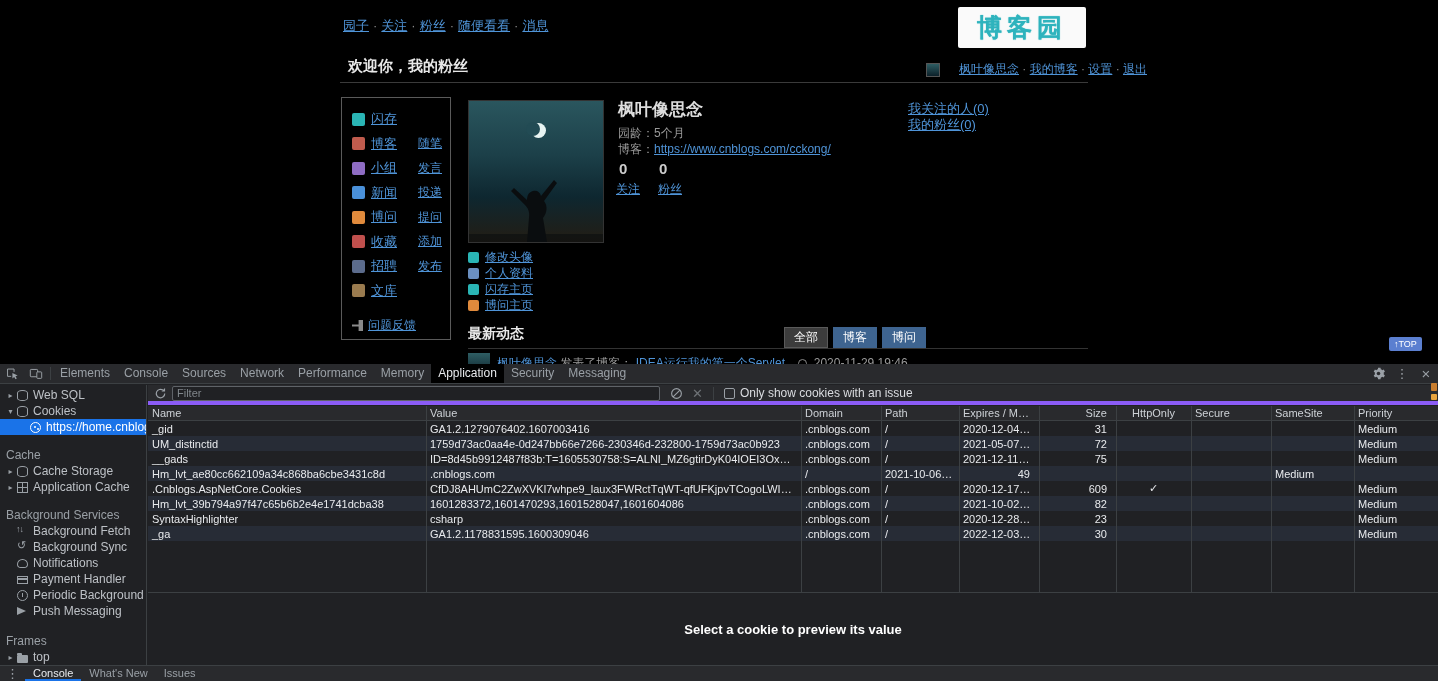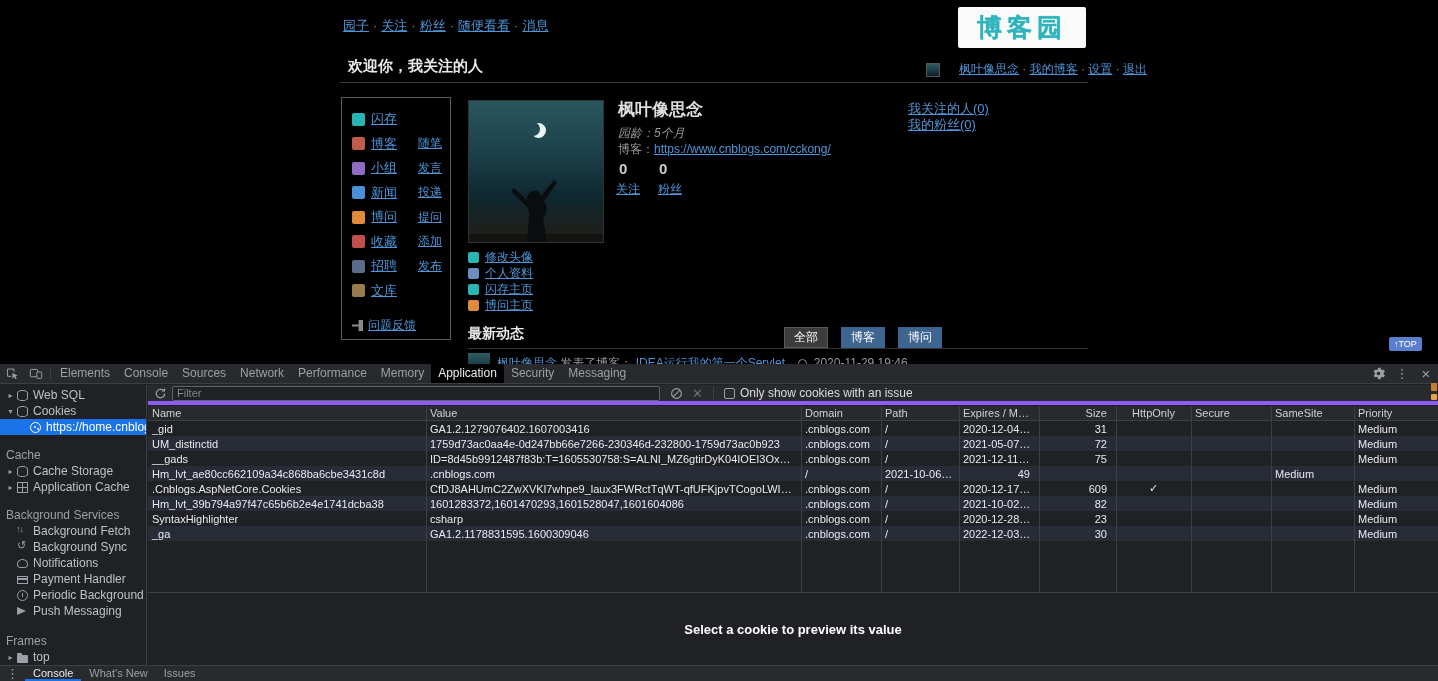--- a/index.html
+++ b/index.html
@@ -31,33 +31,33 @@
   .feedback-row { display:flex; align-items:center; margin-top:14px; font-size:12px; }
   .wrench-icon { width:11px; height:11px; margin-right:5px; flex:none; background:#8a8a8a; clip-path:polygon(0 40%,60% 40%,60% 0,100% 0,100% 100%,60% 100%,60% 60%,0 60%); }
 
   .avatar-box { position:absolute; left:468px; top:100px; width:136px; height:143px; border:1px solid #333; overflow:hidden;
                 background:linear-gradient(180deg,#2a565e 0%,#1c4049 38%,#0e2730 68%,#231d14 100%); }
   .moon { position:absolute; left:62px; top:22px; width:15px; height:15px; background:#e8f4f2; border-radius:50%; }
   .moon::after { content:""; position:absolute; left:-5px; top:-1px; width:14px; height:14px; border-radius:50%; background:#224b54; }
   .silhouette { position:absolute; left:0; bottom:0; }
 
   .profile-name { position:absolute; left:618px; top:98px; font-size:17px; font-weight:bold; color:#ddd; }
-  .profile-age  { position:absolute; left:618px; top:125px; font-size:12px; color:#9a9a9a;font-style:italic; }
+  .profile-age  { position:absolute; left:618px; top:125px; font-size:12px; color:#9a9a9a; }
   .profile-blog { position:absolute; left:618px; top:141px; font-size:12px; color:#9a9a9a; }
   .cnt { position:absolute; top:160px; font-size:15px; font-weight:bold; color:#ccc; }
   .cnt-following { left:619px; } .cnt-followers { left:659px; }
   .cnt-label { position:absolute; top:181px; font-size:12px; }
   .lbl-following { left:616px; } .lbl-followers { left:658px; }
 
   .action-links { position:absolute; left:468px; top:249px; font-size:12px; }
   .action-row { display:flex; align-items:center; height:16px; }
   .action-ic { width:11px; height:11px; border-radius:2px; margin-right:6px; flex:none; }
 
   .feed-title { position:absolute; left:468px; top:325px; font-size:14px; font-weight:bold; color:#e8e8e8; }
-  .feed-tabs { position:absolute; left:784px; top:327px; display:flex; gap:13px; }
+  .feed-tabs { position:absolute; left:784px; top:327px; display:flex; gap:5px; }
   .feed-tab { font-size:12px; padding:1px 9px; color:#fff; }
   .feed-tab.all { background:#3c3c3c; border:1px solid #5a5a5a; }
   .feed-tab.blue { background:#3e6490; border:1px solid #3e6490; }
   .feed-line { position:absolute; left:468px; top:348px; width:620px; border-top:1px solid #333; }
   .feed-item { position:absolute; left:468px; top:353px; width:640px; display:flex; align-items:flex-start; gap:7px; font-size:12px; color:#9a9a9a; }
   .feed-avatar { width:22px; height:22px; flex:none; background:linear-gradient(180deg,#2e5d63,#0c2029); }
   .feed-text { padding-top:2px; white-space:nowrap; }
   .clock-ic { display:inline-block; width:9px; height:9px; border:1px solid #8a8a8a; border-radius:50%; margin:0 3px 0 10px; vertical-align:middle; }
 
   .follow-links { position:absolute; left:908px; top:101px; font-size:13px; line-height:16px; }
@@ -143,21 +143,21 @@
 </head>
 <body>
 
 <div class="page">
   <div class="top-nav" id="top-nav"><a>园子</a><span class="sep">·</span><a>关注</a><span class="sep">·</span><a>粉丝</a><span class="sep">·</span><a>随便看看</a><span class="sep">·</span><a>消息</a></div>
 
   <div class="logo">
     <span>博客园</span>
   </div>
 
-  <div class="welcome">欢迎你，我关注的人</div>
+  <div class="welcome">欢迎你，我的粉丝</div>
 
   <div class="user-bar">
     <span class="mini-avatar"></span>
     <span id="user-links"><a>枫叶像思念</a><span class="sep"> · </span><a>我的博客</a><span class="sep"> · </span><a>设置</a><span class="sep"> · </span><a>退出</a></span>
   </div>
 
   <div class="divider"></div>
 
   <div class="menu-box" id="menu-box">
       <div class="menu-row">

